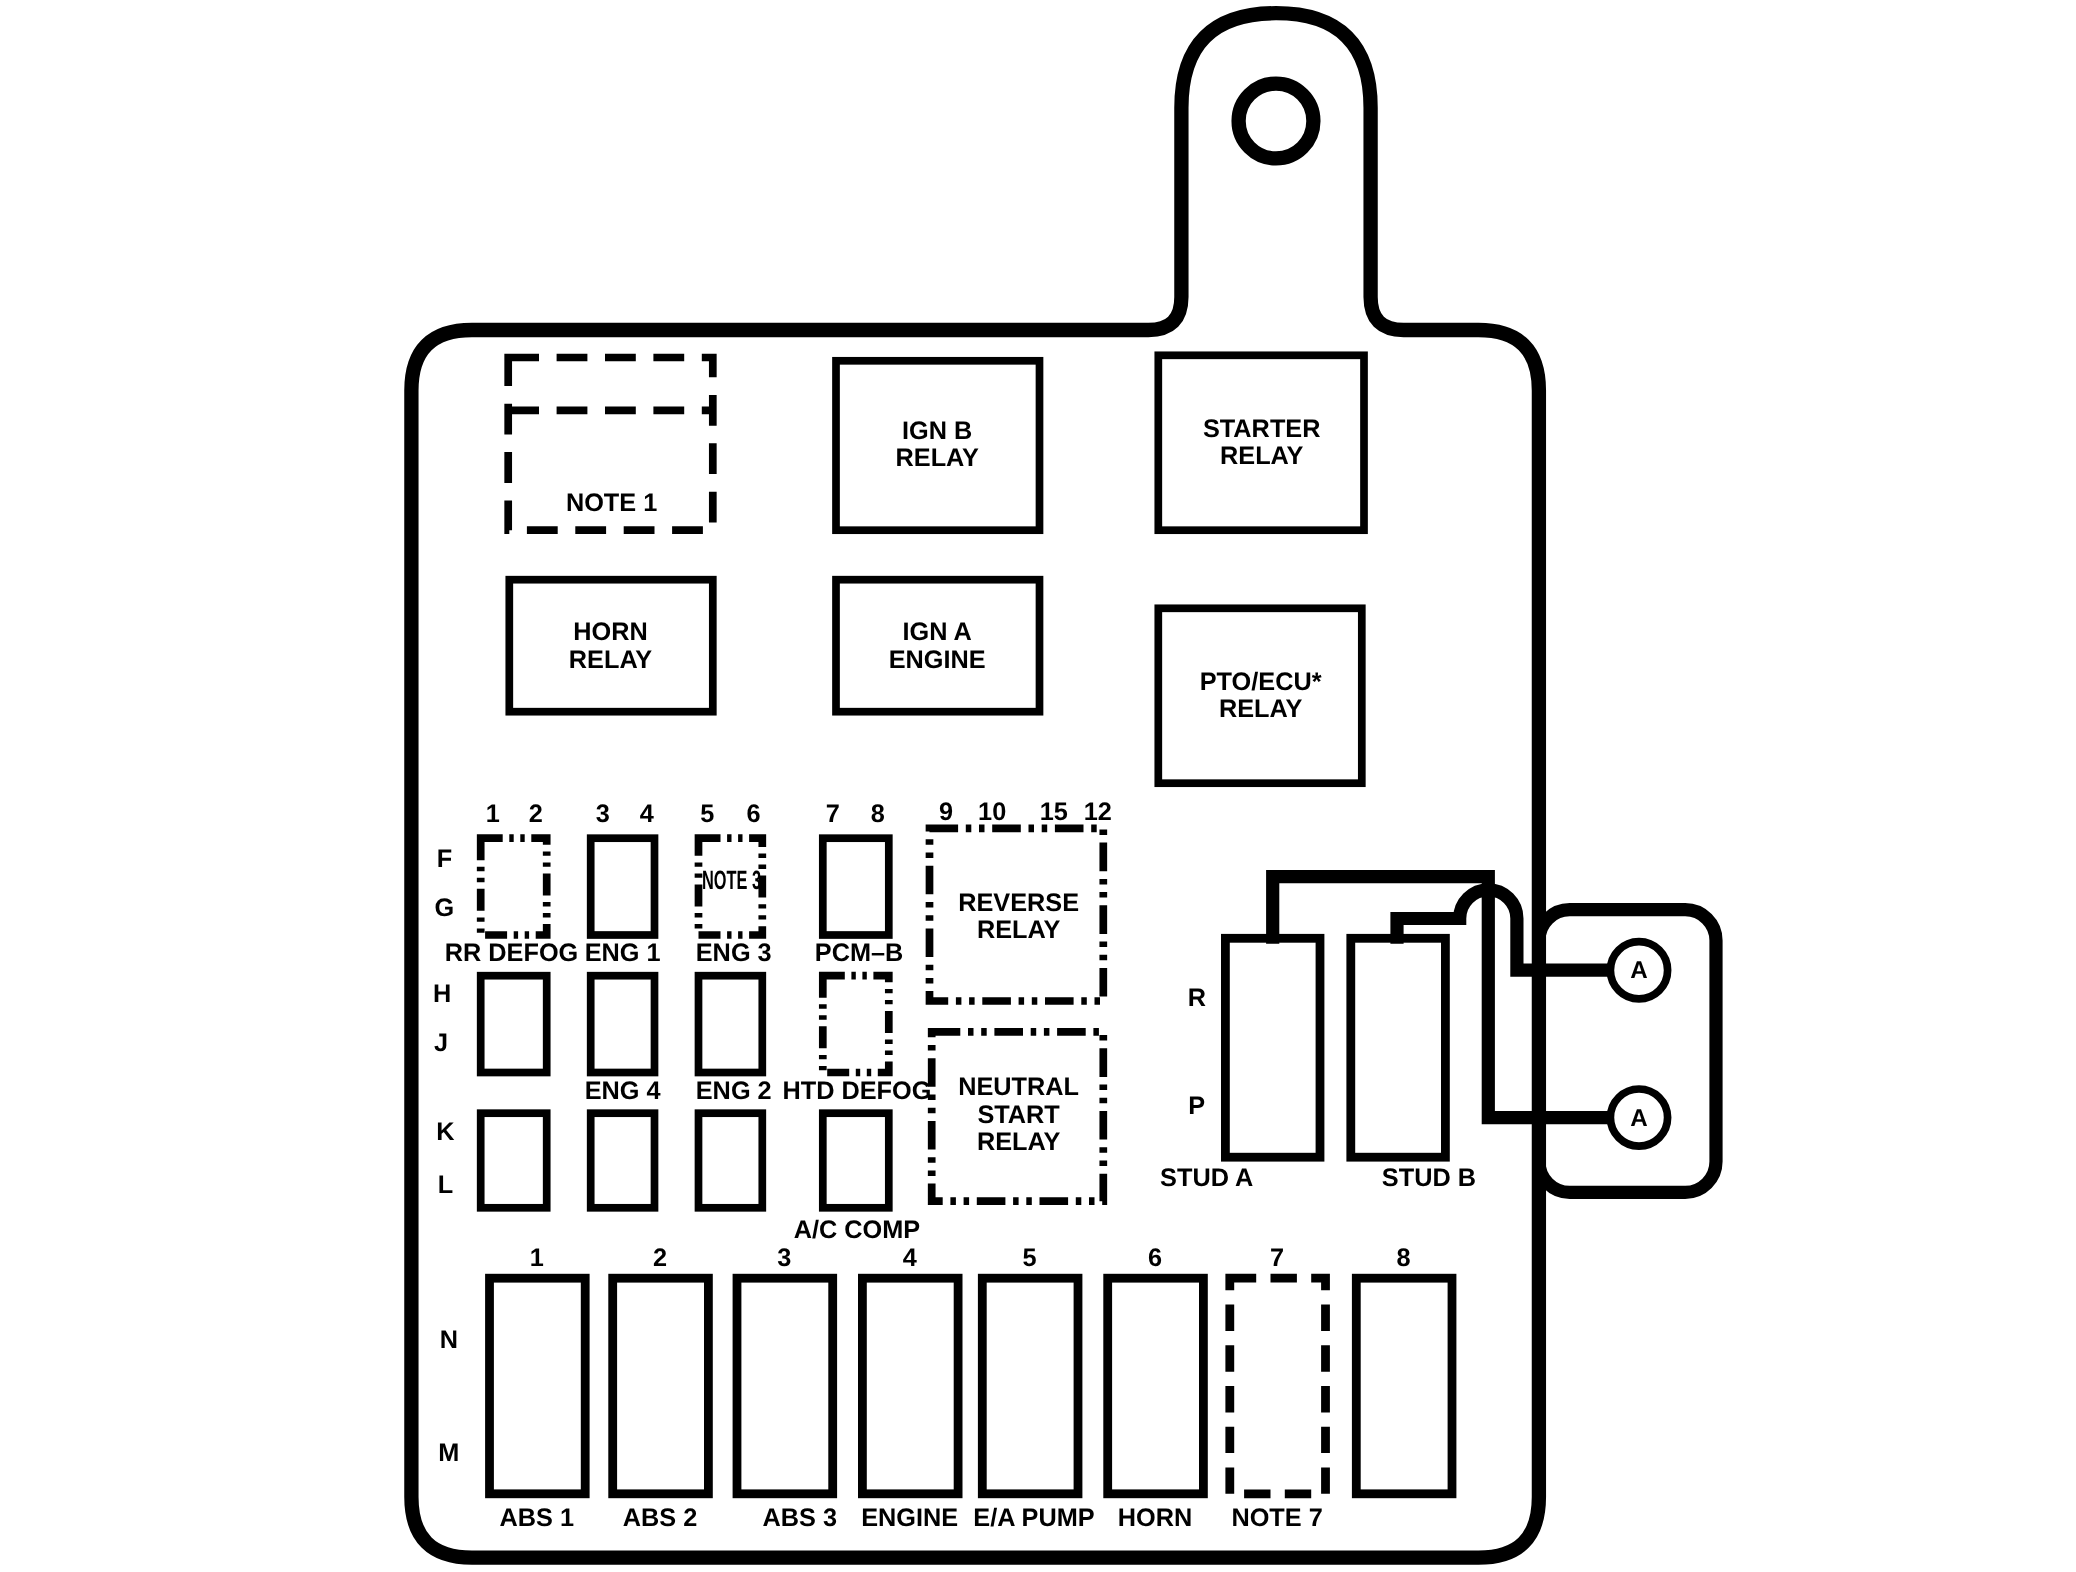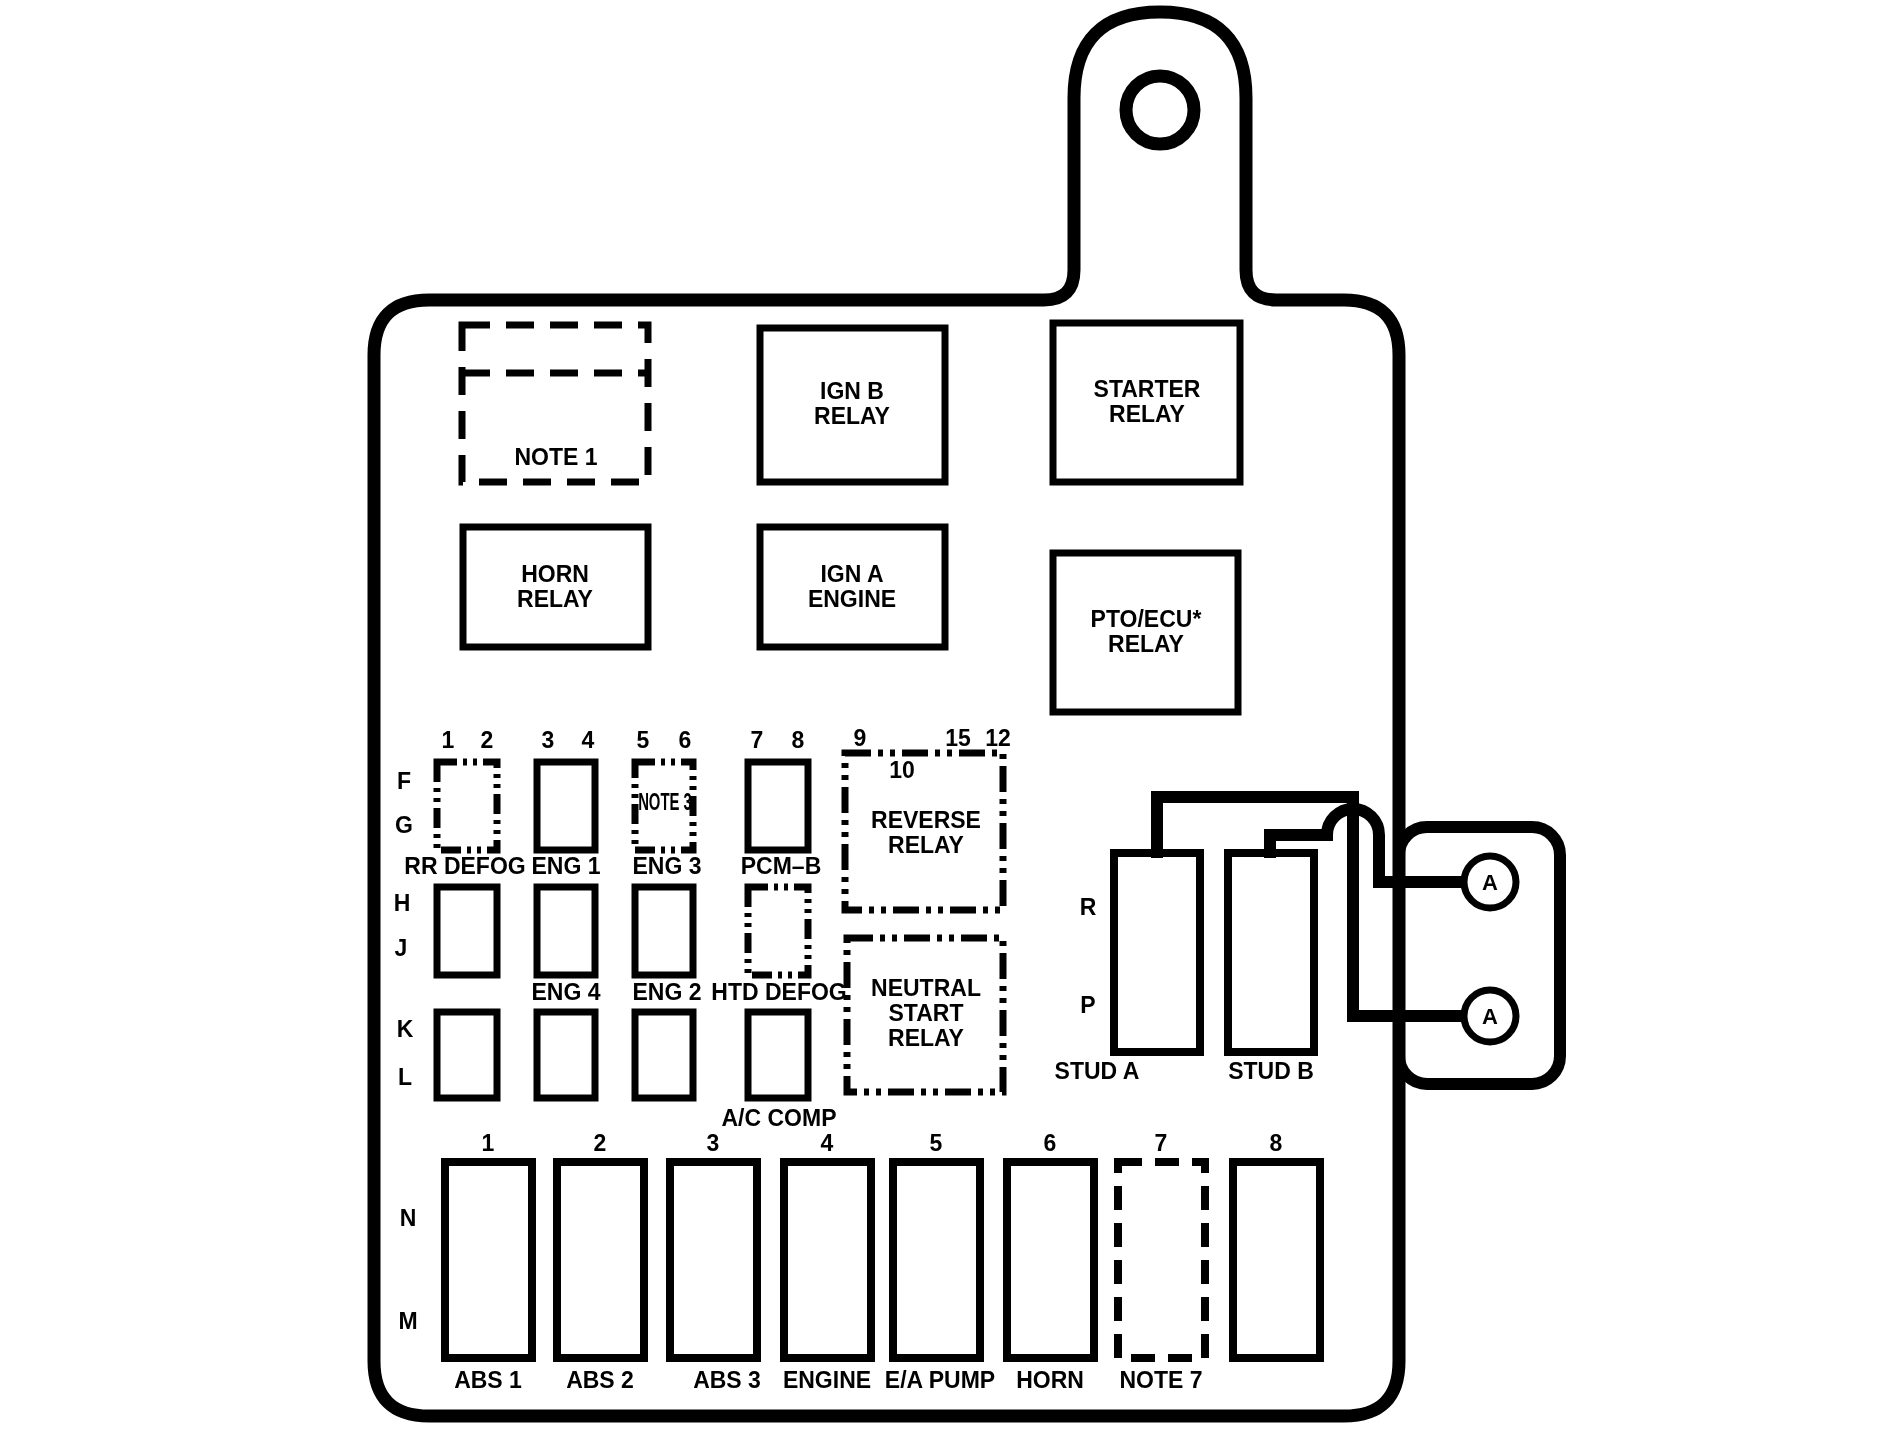--- a/index.html
+++ b/index.html
@@ -92,21 +92,21 @@
 
   <div class="lbl" style="left:448px;top:740px">1</div>
   <div class="lbl" style="left:487px;top:740px">2</div>
   <div class="lbl" style="left:548px;top:740px">3</div>
   <div class="lbl" style="left:588px;top:740px">4</div>
   <div class="lbl" style="left:643px;top:740px">5</div>
   <div class="lbl" style="left:685px;top:740px">6</div>
   <div class="lbl" style="left:757px;top:740px">7</div>
   <div class="lbl" style="left:798px;top:740px">8</div>
   <div class="lbl" style="left:860px;top:738px">9</div>
-  <div class="lbl" style="left:902px;top:770px">10</div>
+  <div class="lbl" style="left:902px;top:738px">10</div>
   <div class="lbl" style="left:958px;top:738px">15</div>
   <div class="lbl" style="left:998px;top:738px">12</div>
 
   <div class="lbl" style="left:404px;top:781px">F</div>
   <div class="lbl" style="left:404px;top:825px">G</div>
   <div class="lbl" style="left:402px;top:903px">H</div>
   <div class="lbl" style="left:401px;top:948px">J</div>
   <div class="lbl" style="left:405px;top:1029px">K</div>
   <div class="lbl" style="left:405px;top:1077px">L</div>
   <div class="lbl" style="left:1088px;top:907px">R</div>
@@ -117,21 +117,21 @@
   <div class="lbl" style="left:465px;top:866px">RR DEFOG</div>
   <div class="lbl" style="left:566px;top:866px">ENG 1</div>
   <div class="lbl" style="left:667px;top:866px">ENG 3</div>
   <div class="lbl" style="left:781px;top:866px">PCM–B</div>
   <div class="lbl" style="left:566px;top:992px">ENG 4</div>
   <div class="lbl" style="left:667px;top:992px">ENG 2</div>
   <div class="lbl" style="left:779px;top:992px">HTD DEFOG</div>
   <div class="lbl" style="left:779px;top:1118px">A/C COMP</div>
 
   <div class="lbl" style="left:1097px;top:1071px">STUD A</div>
-  <div class="lbl" style="left:1271px;top:1071px">STUD B</div>
+  <div class="lbl" style="left:1299px;top:1071px">STUD B</div>
   <div class="lbl pin" style="left:1490px;top:882px">A</div>
   <div class="lbl pin" style="left:1490px;top:1016px">A</div>
 
   <div class="lbl" style="left:488px;top:1143px">1</div>
   <div class="lbl" style="left:600px;top:1143px">2</div>
   <div class="lbl" style="left:713px;top:1143px">3</div>
   <div class="lbl" style="left:827px;top:1143px">4</div>
   <div class="lbl" style="left:936px;top:1143px">5</div>
   <div class="lbl" style="left:1050px;top:1143px">6</div>
   <div class="lbl" style="left:1161px;top:1143px">7</div>

